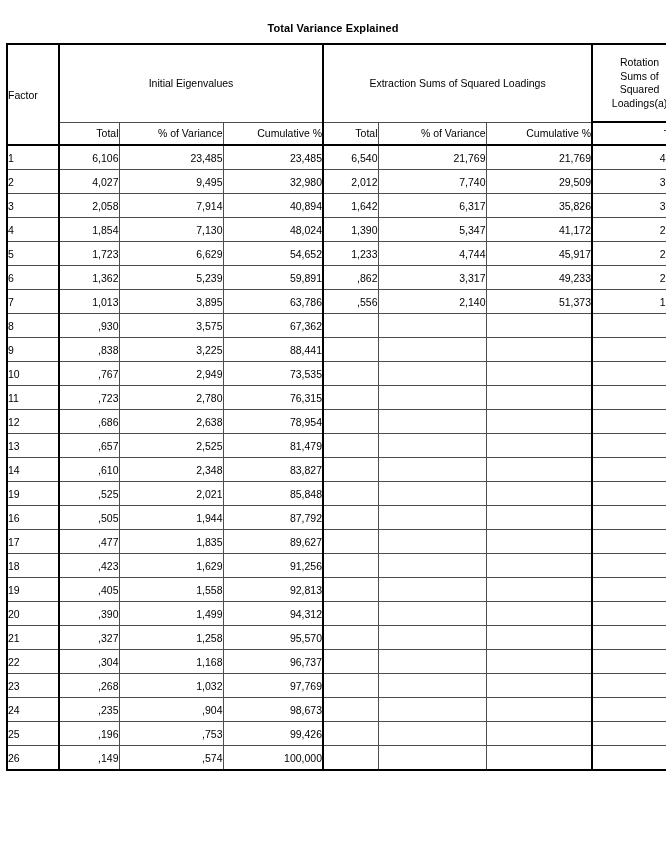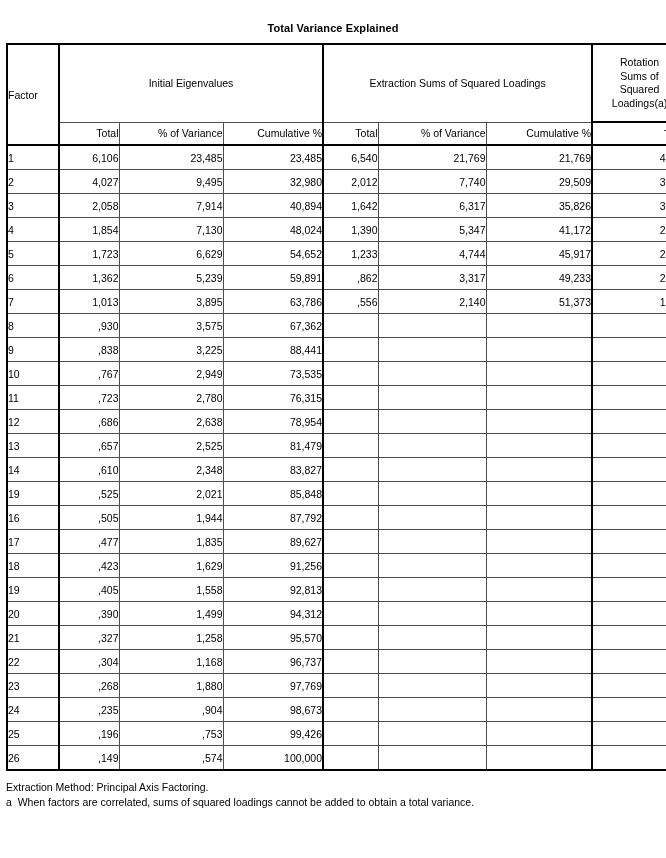--- a/index.html
+++ b/index.html
@@ -376,21 +376,21 @@
             <td class="num">1,168</td>
             <td class="num hv-right">96,737</td>
             <td class="blank"></td>
             <td class="blank"></td>
             <td class="blank hv-right"></td>
             <td class="blank"></td>
           </tr>
           <tr>
             <td class="factor hv-right">23</td>
             <td class="num">,268</td>
-            <td class="num">1,880</td>
+            <td class="num">1,032</td>
             <td class="num hv-right">97,769</td>
             <td class="blank"></td>
             <td class="blank"></td>
             <td class="blank hv-right"></td>
             <td class="blank"></td>
           </tr>
           <tr>
             <td class="factor hv-right">24</td>
             <td class="num">,235</td>
             <td class="num">,904</td>
@@ -417,18 +417,14 @@
             <td class="num hv-right">100,000</td>
             <td class="blank"></td>
             <td class="blank"></td>
             <td class="blank hv-right"></td>
             <td class="blank"></td>
           </tr>
         </tbody>
     </table>
   </div>
 
-  <div class="footnotes">
-    <div>Extraction Method: Principal Axis Factoring.</div>
-    <div>a  When factors are correlated, sums of squared loadings cannot be added to obtain a total variance.</div>
-  </div>
 
 </div>
 
 </body></html>

